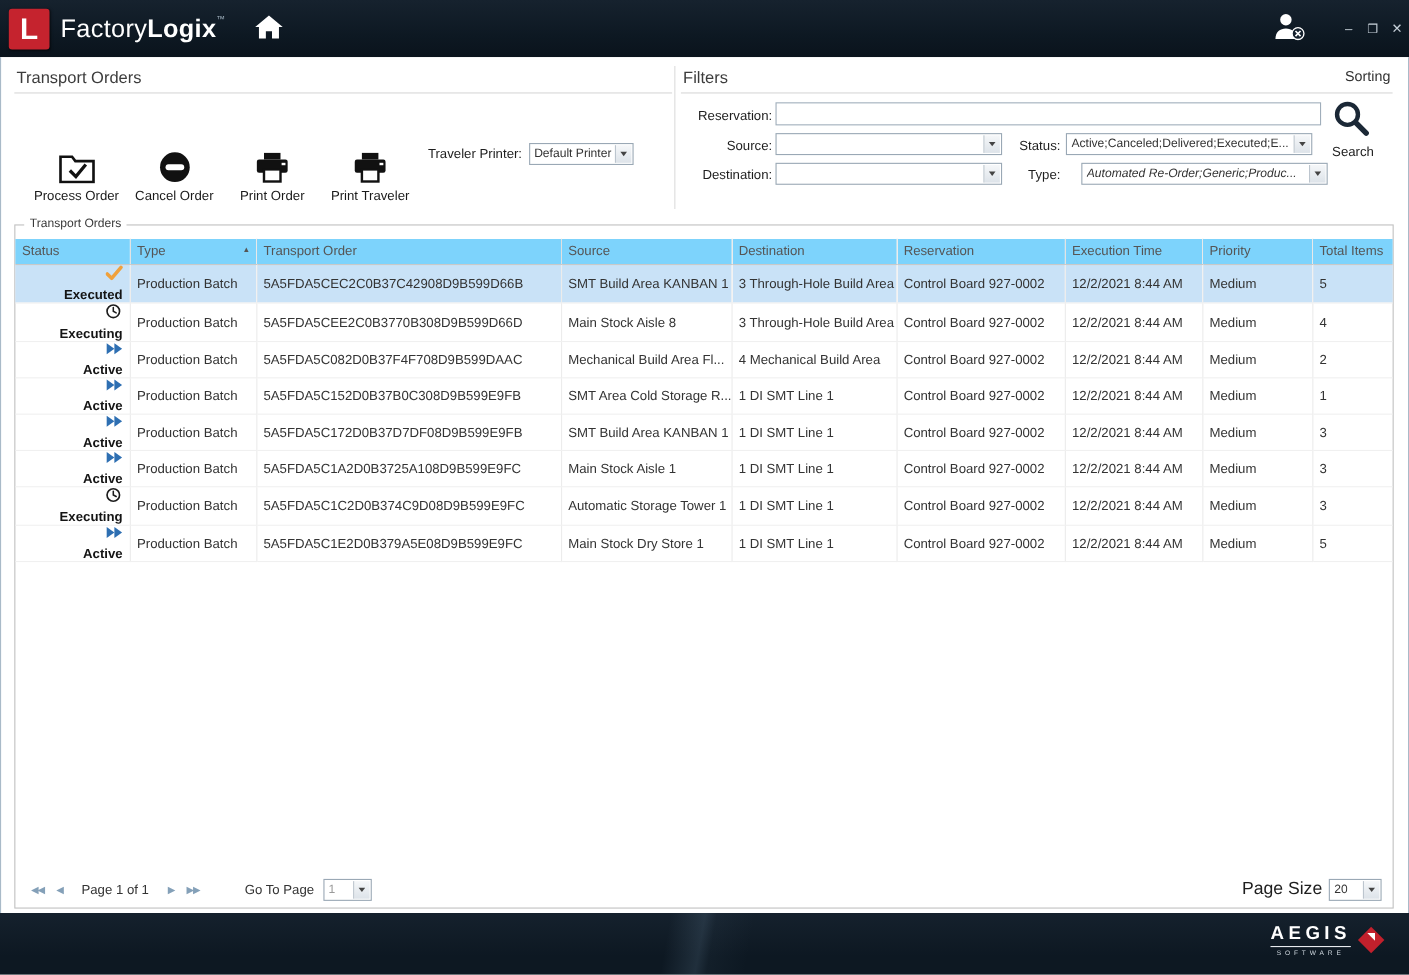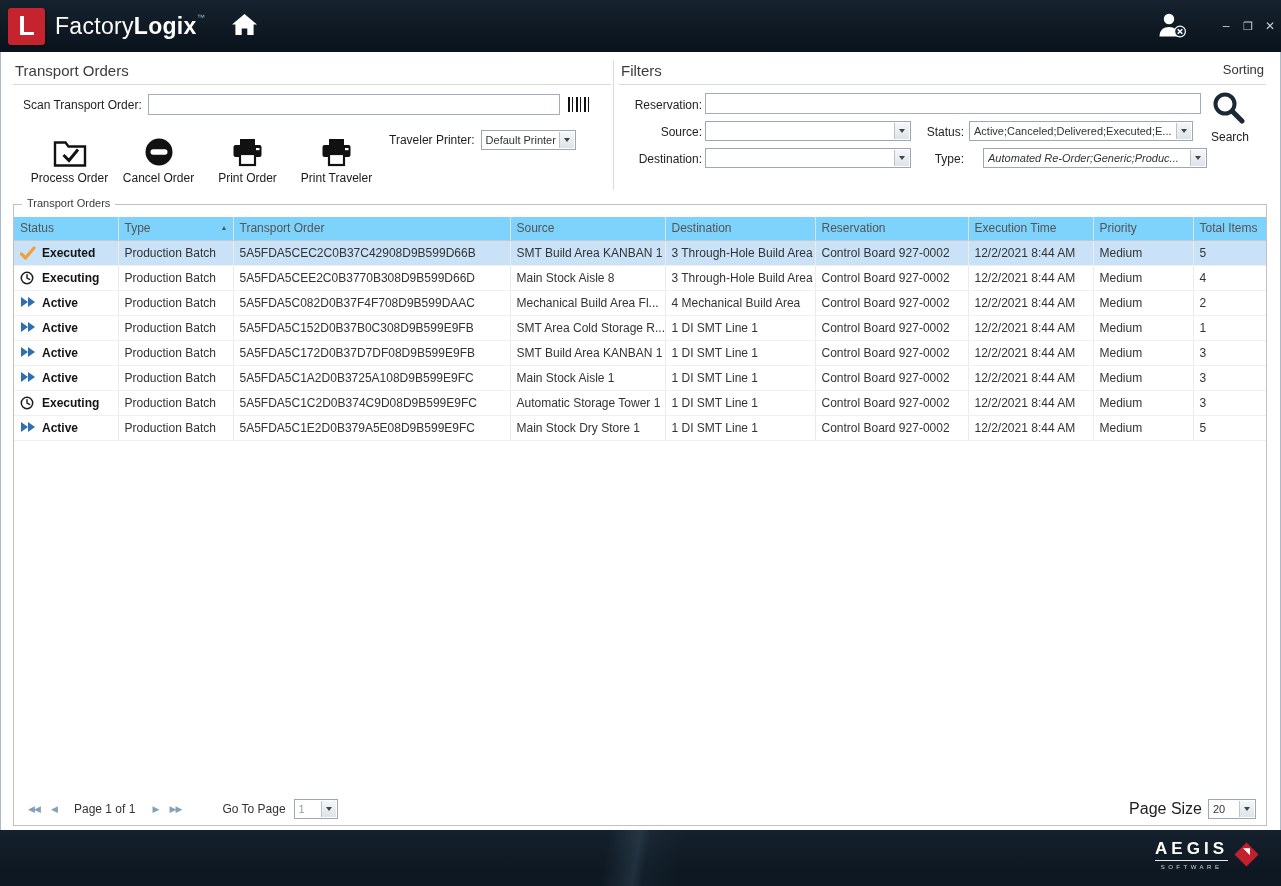--- a/index.html
+++ b/index.html
@@ -78,21 +78,21 @@
   table.orders th { height:23px; font-weight:400; color:#555; text-align:left;
     padding:0 6px; border-right:1px solid #e0e0e0; border-bottom:1px solid #c9c9c9;
     position:relative; background:#7dd3fc; white-space:nowrap; overflow:hidden; cursor:pointer; }
   table.orders th:last-child { border-right:none; }
   .sort-arrow { position:absolute; right:5px; top:7px; font-size:7px; color:#555; }
   table.orders td { height:25px; padding:0 6px; color:#333;
     border-right:1px solid #ececec; border-bottom:1px solid #f0f0f0;
     white-space:nowrap; overflow:hidden; }
   table.orders td:last-child { border-right:none; }
   tr.selected td { background:var(--selected-row,#c9e2f7); }
-  .st-wrap { display:flex; align-items:flex-start; gap:6px; }
+  .st-wrap { display:flex; align-items:flex-end; gap:6px;flex-direction:column; }
   .st-icon { width:16px; display:flex; align-items:center; }
   .st-text { font-weight:bold; color:#141414; }
 
   
   .pager { position:absolute; left:10px; right:10px; bottom:4px; height:24px;
     display:flex; align-items:center; font-size:12px; color:#333; }
   .pg-btn { width:20px; height:18px; display:flex; align-items:center; justify-content:center;
     color:#84a0b8; font-size:9px; letter-spacing:-1px; cursor:pointer; }
   .pg-text { margin:0 10px; }
   .goto-lbl { margin-left:37px; margin-right:8px; }
@@ -149,25 +149,20 @@
     <span class="win-btn max">❐</span>
     <span class="win-btn">✕</span>
   </div>
 </div>
 
 <div class="content">
   <div class="v-divider"></div>
 
   <div class="panel-left">
     <div class="panel-header">Transport Orders</div>
-    <div class="scan-row">
-      <span class="label">Scan Transport Order:</span>
-      <input class="textbox scan-input" value="" style="">
-      <span class="barcode"></span>
-    </div>
     <div class="toolbar">
       <div class="tool-btn">
         <span class="ic">
           <svg width="34" height="29" viewBox="0 0 34 29">
               <path d="M2 4.5 h10.5 l3 4 H32 v19 H2 z" fill="#fff" stroke="#111" stroke-width="2.4"></path>
               <path d="M10.5 17 l5.5 5.5 L25 11.5" stroke="#111" stroke-width="3" fill="none"></path>
             </svg>
         </span>
         <span class="lbl">Process Order</span>
       </div>

